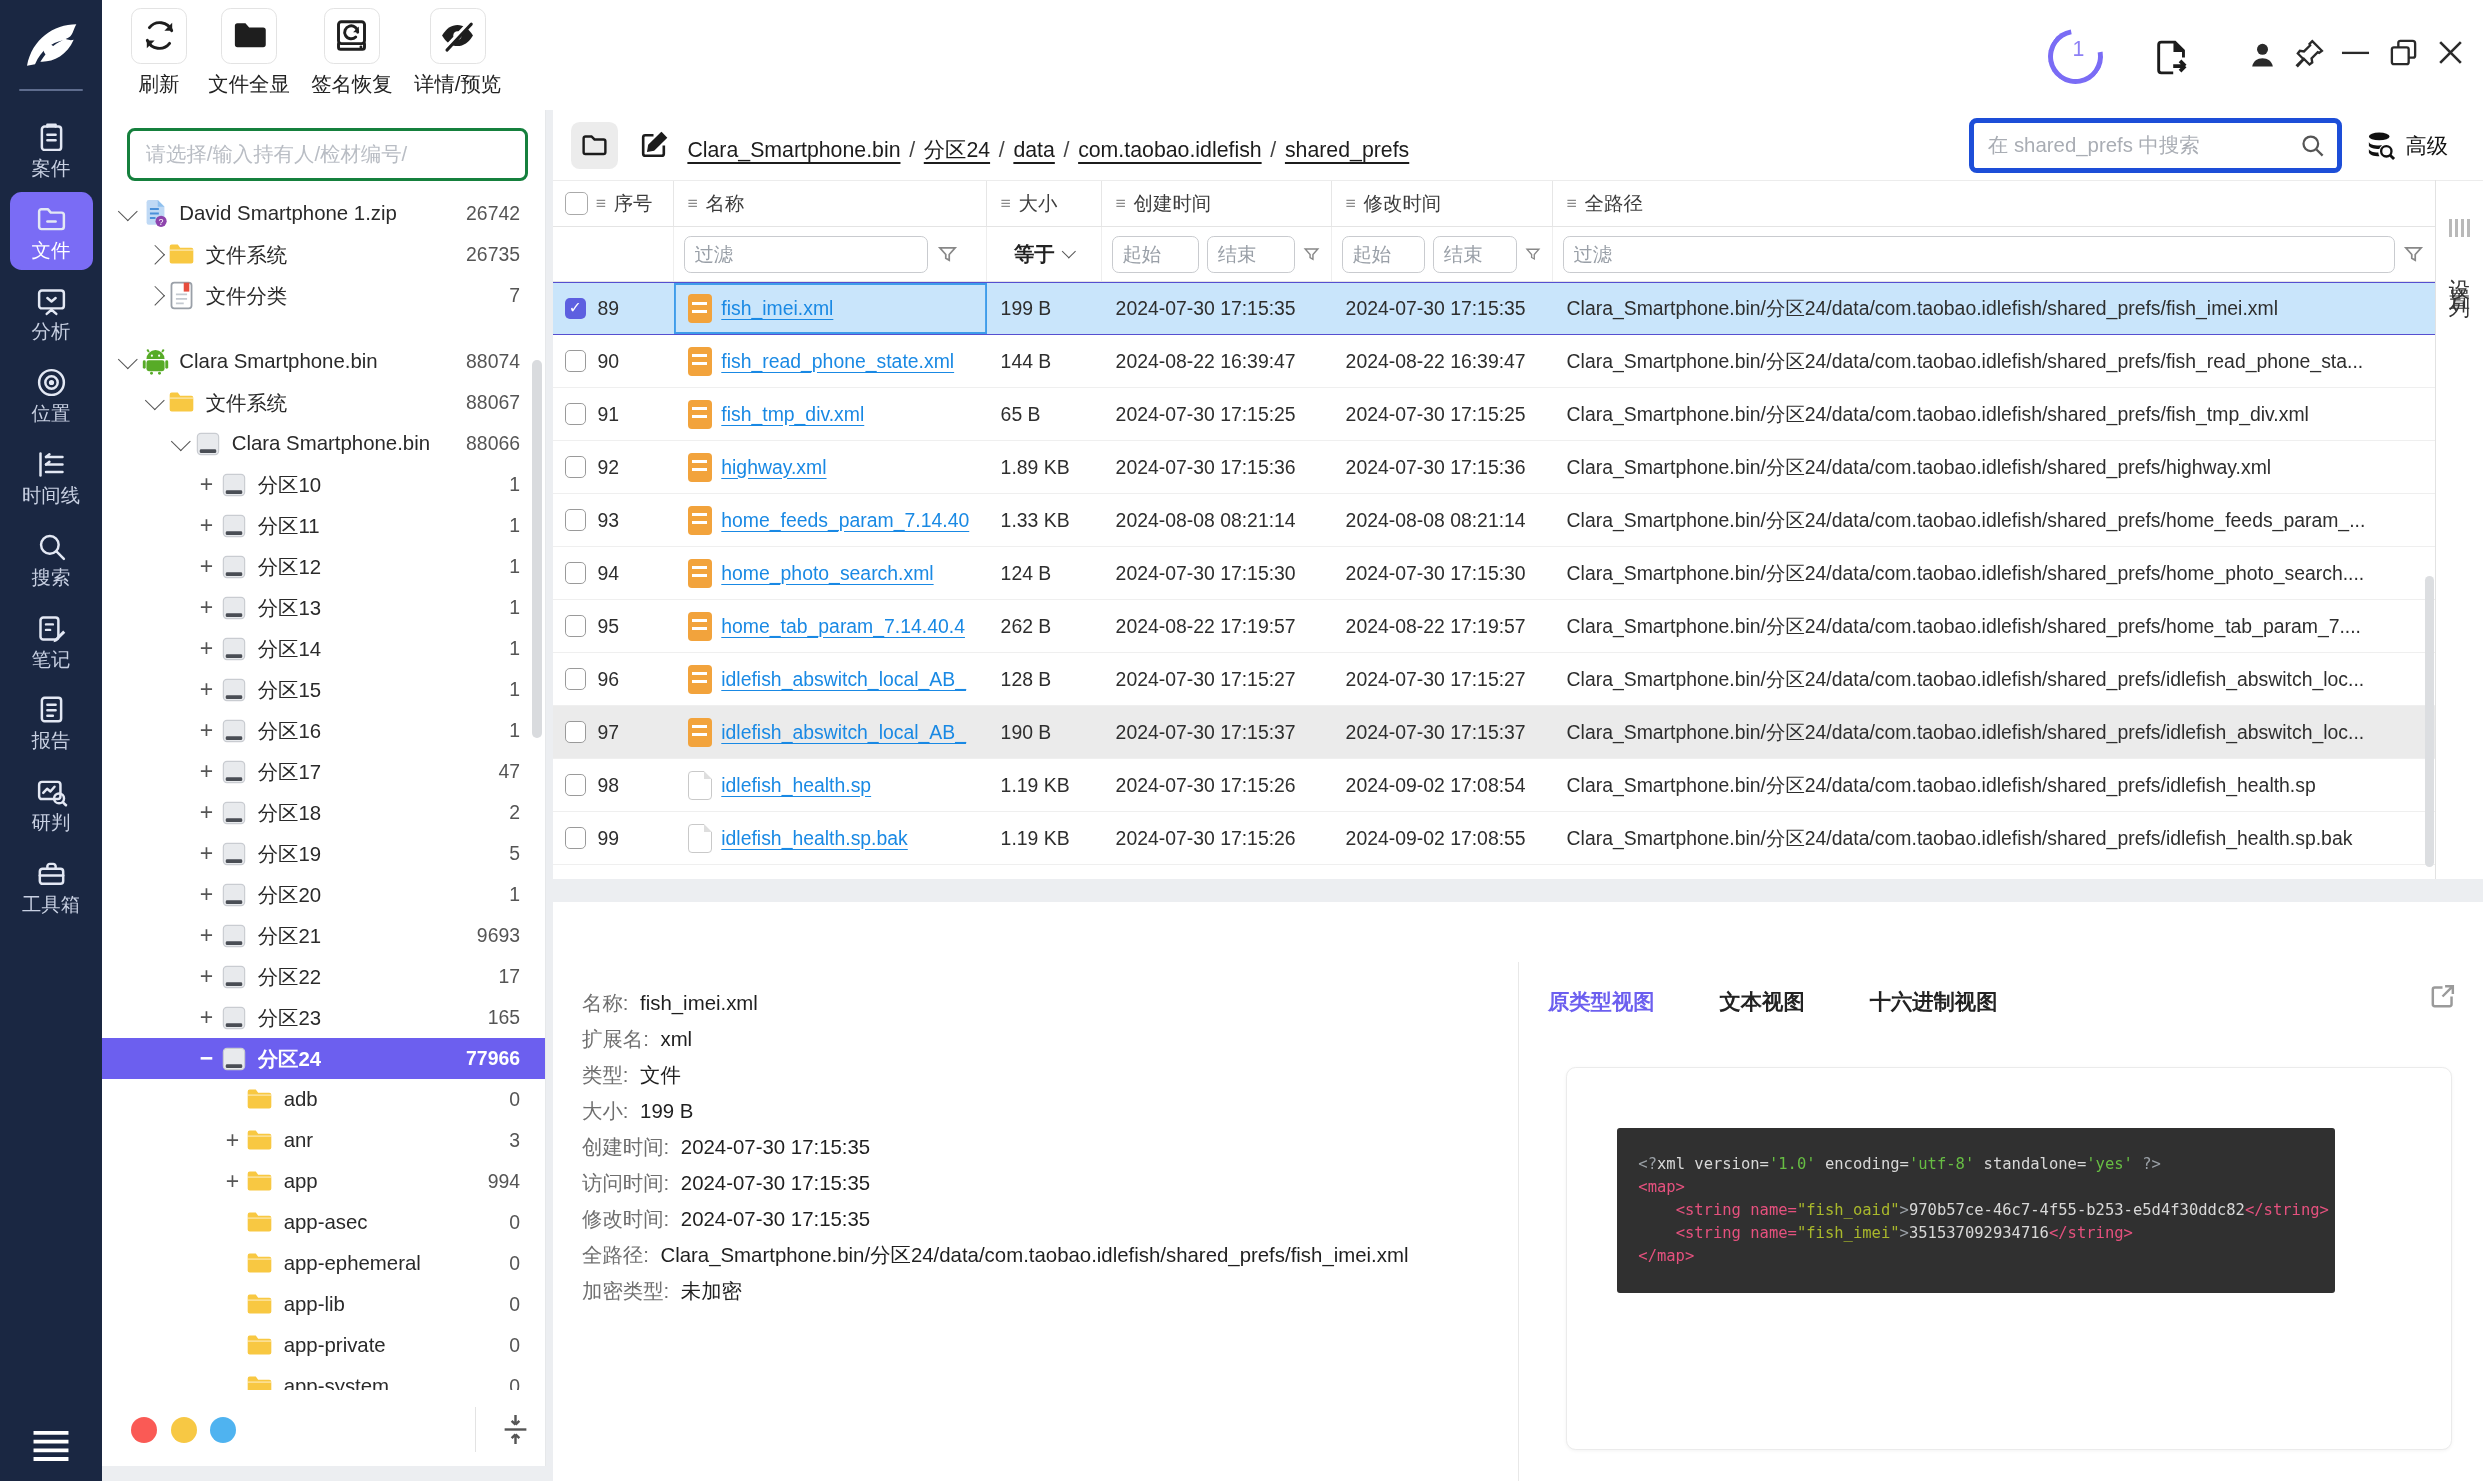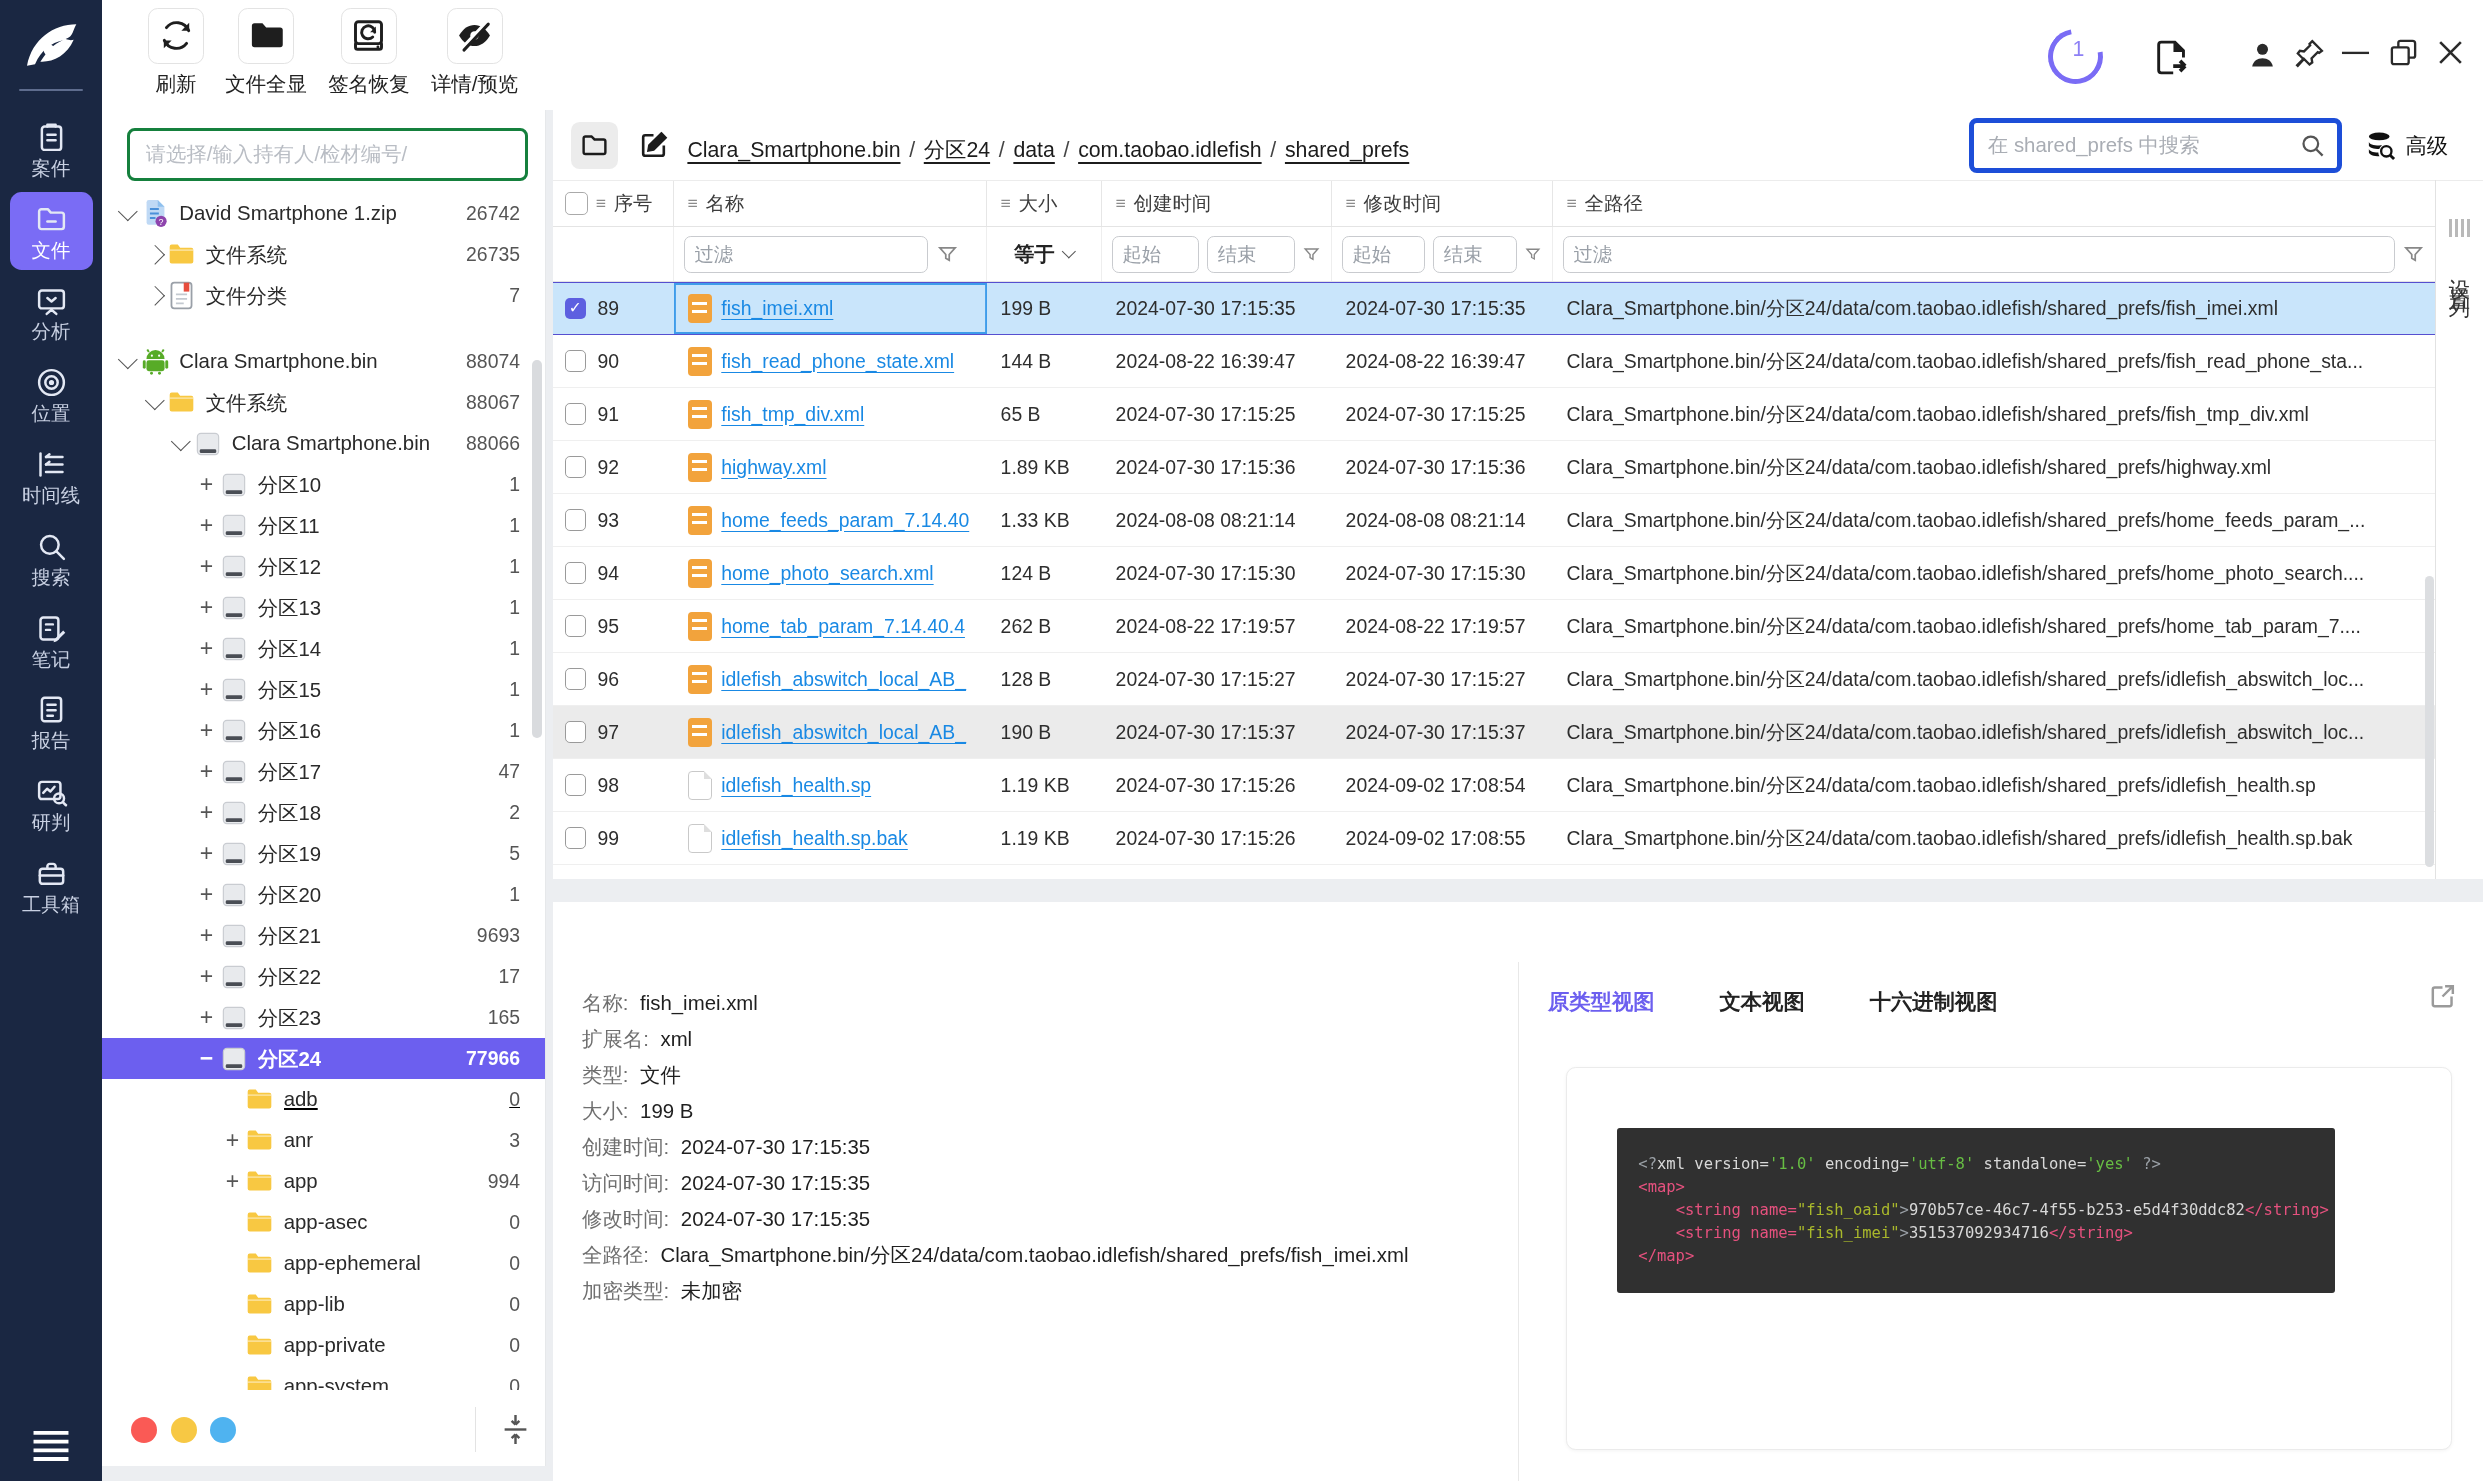--- a/index.html
+++ b/index.html
@@ -10,21 +10,21 @@
   .logo{margin-top:11.6px;width:70px;height:70px;display:flex;align-items:center;justify-content:center;}
   .logo-div{width:64px;height:1.9px;background:#5e6c8d;border-radius:1.9px;margin:7.8px 0 17.5px;}
   .side-nav{display:flex;flex-direction:column;align-items:center;width:100%;}
   .side-item{width:83px;height:78px;margin:1.9px 0;border-radius:11.6px;display:flex;flex-direction:column;align-items:center;justify-content:center;gap:4.9px;cursor:pointer;}
   .side-item .lbl{color:#c8d0e2;font-size:19.4px;line-height:19.4px;}
   .side-item.active{background:var(--accent-side);}
   .side-item.active .lbl{color:#fff;}
   .hamburger{position:absolute;bottom:21.3px;left:50%;transform:translateX(-50%);}
   
   .topbar{position:absolute;left:102px;top:0;width:2381px;height:110px;background:#fff;}
-  .tools{position:absolute;left:46px;top:7.8px;display:flex;gap:21.3px;}
+  .tools{position:absolute;left:29px;top:7.8px;display:flex;gap:21.3px;}
   .tool{display:flex;flex-direction:column;align-items:center;gap:5.8px;cursor:pointer;}
   .tool .tico{width:54px;height:54px;border:1px solid #e3e3e3;border-radius:9.7px;display:flex;align-items:center;justify-content:center;background:#fff;}
   .tool .tlbl{font-size:20.4px;color:#222;}
   .spinner{position:absolute;right:380px;top:29px;width:45px;height:45px;border:5.8px solid var(--accent-side);border-top-color:transparent;border-radius:50%;transform:rotate(35deg);}
   .spinnum{position:absolute;right:392px;top:37px;width:25px;text-align:center;font-size:21.3px;color:#8d80f5;}
   .wicon{position:absolute;top:35px;cursor:pointer;}
   
   .treepanel{position:absolute;left:102px;top:110px;width:443px;height:1356px;background:#fff;border-right:1px solid #e6e8ea;}
   .tsearch{margin:17.5px 17.5px 9.7px 25px;height:47px;border:3px solid #15803d;border-radius:7.8px;display:flex;align-items:center;padding:0 13.6px;}
   .tsearch input{border:none;outline:none;width:100%;font-size:20.4px;color:#333;background:transparent;font-family:inherit;}
@@ -578,21 +578,21 @@
           <span class="exp">−</span>
           <span class="tico24">
             <svg width="26" height="26" viewBox="0 0 22 22">
               <rect x="2" y="2" width="18" height="18" rx="3" fill="#e8eaed" stroke="#c9ccd1" stroke-width="1"></rect>
               <rect x="4" y="15.5" width="14" height="3.2" rx="1.2" fill="#4a4e55"></rect>
             </svg>
           </span>
           <span class="nlbl">分区24</span>
           <span class="cnt">77966</span>
         </div>
-        <div class="tnode" style="padding-left: 118px; text-decoration: underline;">
+        <div class="tnode" style="padding-left: 118px;">
           <span class="exp"></span>
           <span class="tico24">
             <svg width="27" height="23" viewBox="0 0 24 20">
               <path d="M1.5 3A1.8 1.8 0 0 1 3.3 1.2h5.4L10.8 4h9.9A1.8 1.8 0 0 1 22.5 5.8v10.4a1.8 1.8 0 0 1-1.8 1.8H3.3a1.8 1.8 0 0 1-1.8-1.8z" fill="#f8c842"></path>
               <path d="M1.5 5.5h21v1.2h-21z" fill="#fff" opacity=".55"></path>
             </svg>
           </span>
           <span class="nlbl">adb</span>
           <span class="cnt">0</span>
         </div>

